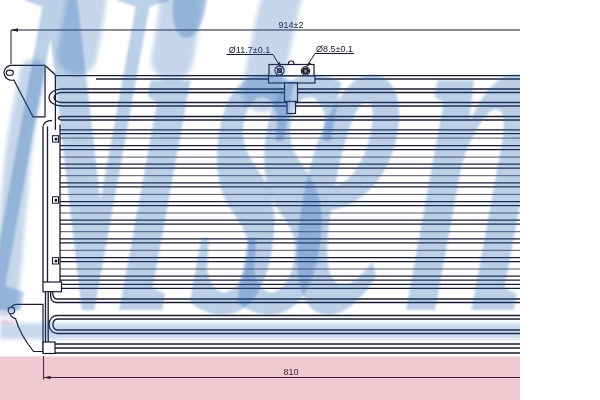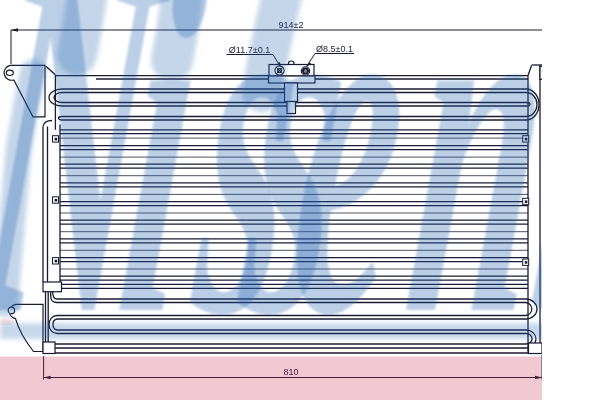--- a/index.html
+++ b/index.html
@@ -1,17 +1,17 @@
 <!DOCTYPE html>
 <html><head>
 <meta charset="utf-8">
 <style>
   html,body{margin:0;padding:0;background:#fff;}
   .page{position:relative;width:520px;height:400px;background:#ffffff;overflow:hidden;
-        font-family:"Liberation Sans", sans-serif;padding-left:22px;}
+        font-family:"Liberation Sans", sans-serif;}
   svg{position:absolute;left:0;top:0;}
 </style>
 </head>
 <body>
 <div class="page">
 <svg width="600" height="400" viewBox="0 0 600 400">
 
   <g stroke="#1a1a30" stroke-width="1.3" fill="none">
 
     <line x1="55.4" y1="75.6" x2="528" y2="75.6"></line>

